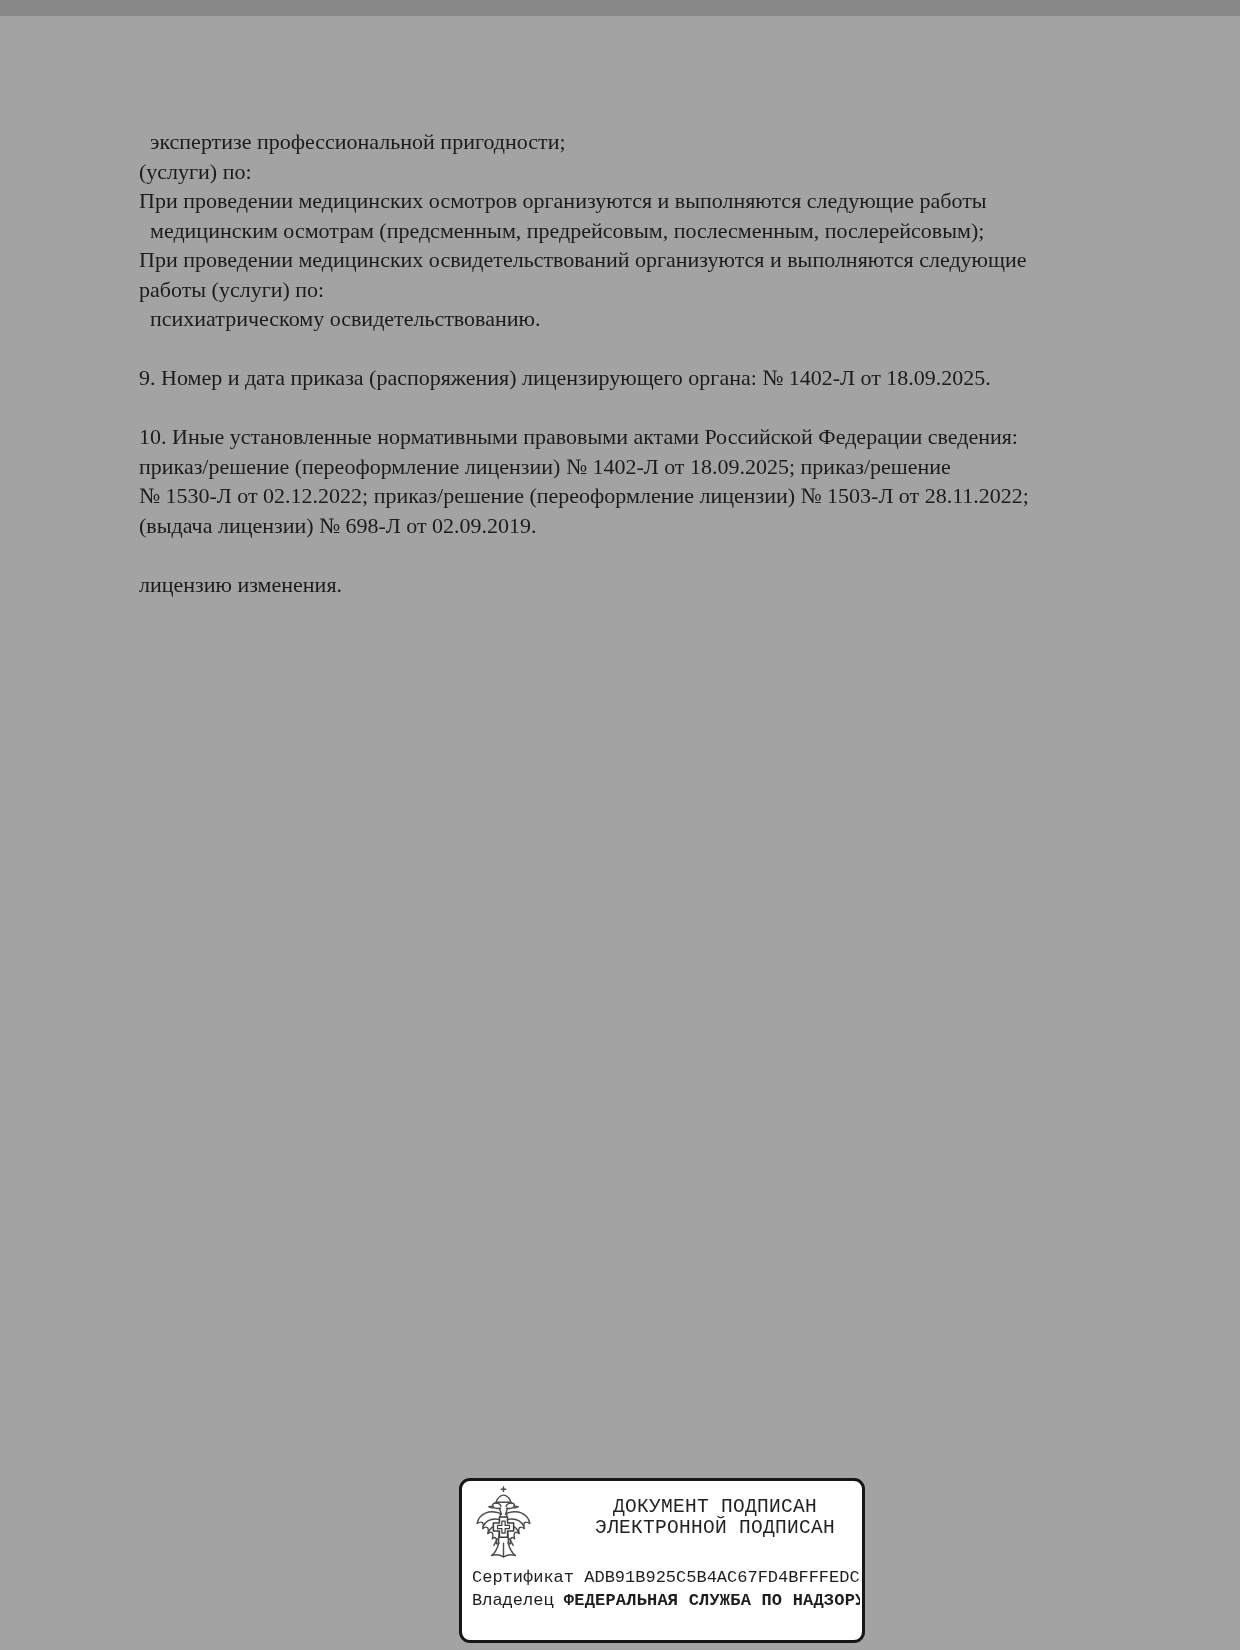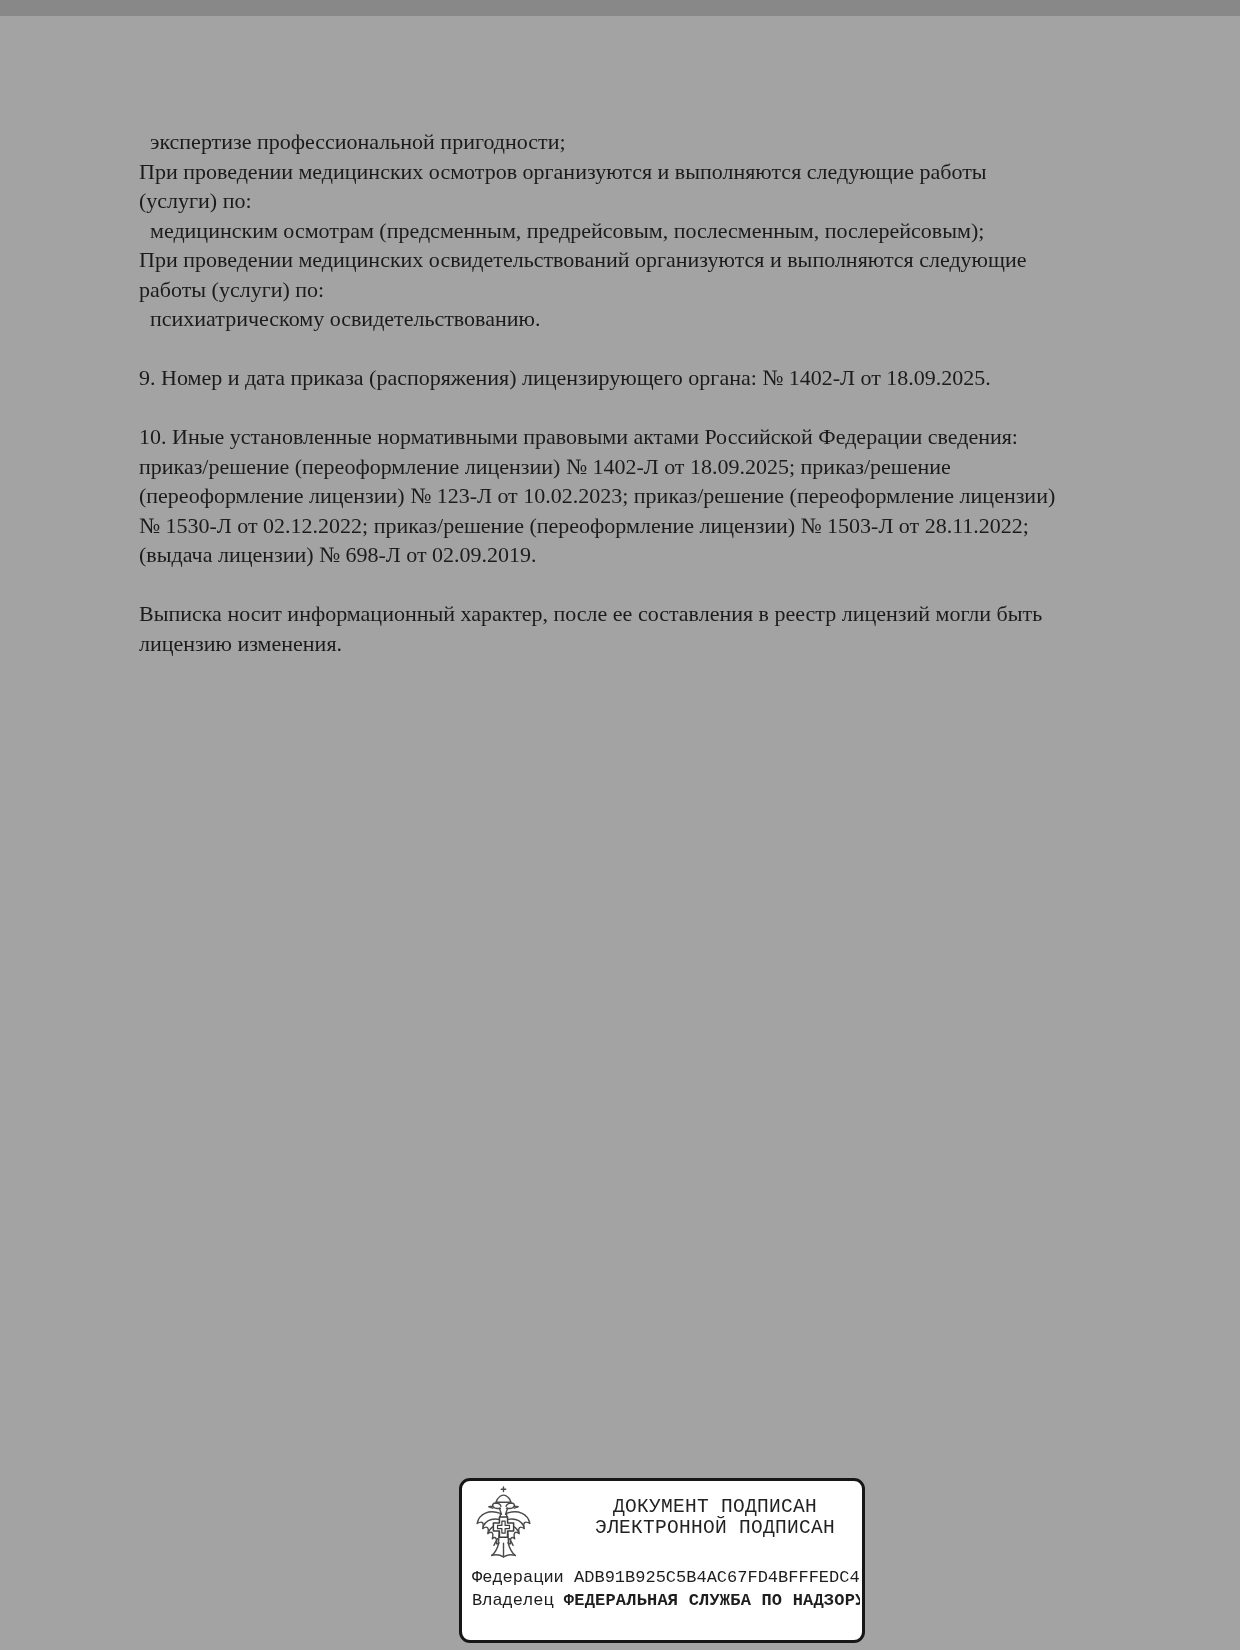--- a/index.html
+++ b/index.html
@@ -72,42 +72,40 @@
 </style>
 </head>
 <body>
 
 <div class="page">
 
   <div class="doc-text">
 
     <div class="block">
       <div class="line indent">экспертизе профессиональной пригодности;</div>
+      <div class="line">(услуги) по:</div>
       <div class="line">При проведении медицинских осмотров организуются и выполняются следующие работы</div>
-      <div class="line">(услуги) по:</div>
       <div class="line indent">медицинским осмотрам (предсменным, предрейсовым, послесменным, послерейсовым);</div>
       <div class="line">При проведении медицинских освидетельствований организуются и выполняются следующие</div>
       <div class="line">работы (услуги) по:</div>
       <div class="line indent">психиатрическому освидетельствованию.</div>
     </div>
 
     <div class="block">
       <div class="line">9. Номер и дата приказа (распоряжения) лицензирующего органа: № 1402-Л от 18.09.2025.</div>
     </div>
 
     <div class="block">
       <div class="line">10. Иные установленные нормативными правовыми актами Российской Федерации сведения:</div>
       <div class="line">приказ/решение (переоформление лицензии) № 1402-Л от 18.09.2025; приказ/решение</div>
-      <div class="line">(переоформление лицензии) № 123-Л от 10.02.2023; приказ/решение (переоформление лицензии)</div>
       <div class="line">№ 1530-Л от 02.12.2022; приказ/решение (переоформление лицензии) № 1503-Л от 28.11.2022;</div>
       <div class="line">(выдача лицензии) № 698-Л от 02.09.2019.</div>
     </div>
 
     <div class="block">
-      <div class="line">Выписка носит информационный характер, после ее составления в реестр лицензий могли быть</div>
       <div class="line">лицензию изменения.</div>
     </div>
 
   </div>
 
   <div class="stamp">
 
     <svg class="stamp-emblem" viewBox="0 0 56 74" fill="none" stroke="#4b4b4b" stroke-width="1.4" stroke-linecap="round" stroke-linejoin="round">
 
       <path d="M28 1 v4.5 M25.8 3.2 h4.4"></path>
@@ -136,21 +134,21 @@
       <path d="M26.4 34.6 h3.2 v4.3 h4.3 v3.2 h-4.3 v4.3 h-3.2 v-4.3 h-4.3 v-3.2 h4.3 Z" stroke="#3d3d3d" stroke-width="1.2"></path>
     </svg>
 
     <div class="stamp-title">
       <div>ДОКУМЕНТ ПОДПИСАН</div>
       <div>ЭЛЕКТРОННОЙ ПОДПИСАН</div>
     </div>
 
     <div class="stamp-info">
       <div class="info-line">
-        <span>Федерации</span>
+        <span>Сертификат</span>
         <span>ADB91B925C5B4AC67FD4BFFFEDC463AE</span>
       </div>
       <div class="info-line">
         <span>Владелец</span>
         <span class="owner-value">ФЕДЕРАЛЬНАЯ СЛУЖБА ПО НАДЗОРУ В С</span>
       </div>
     </div>
 
   </div>
 

